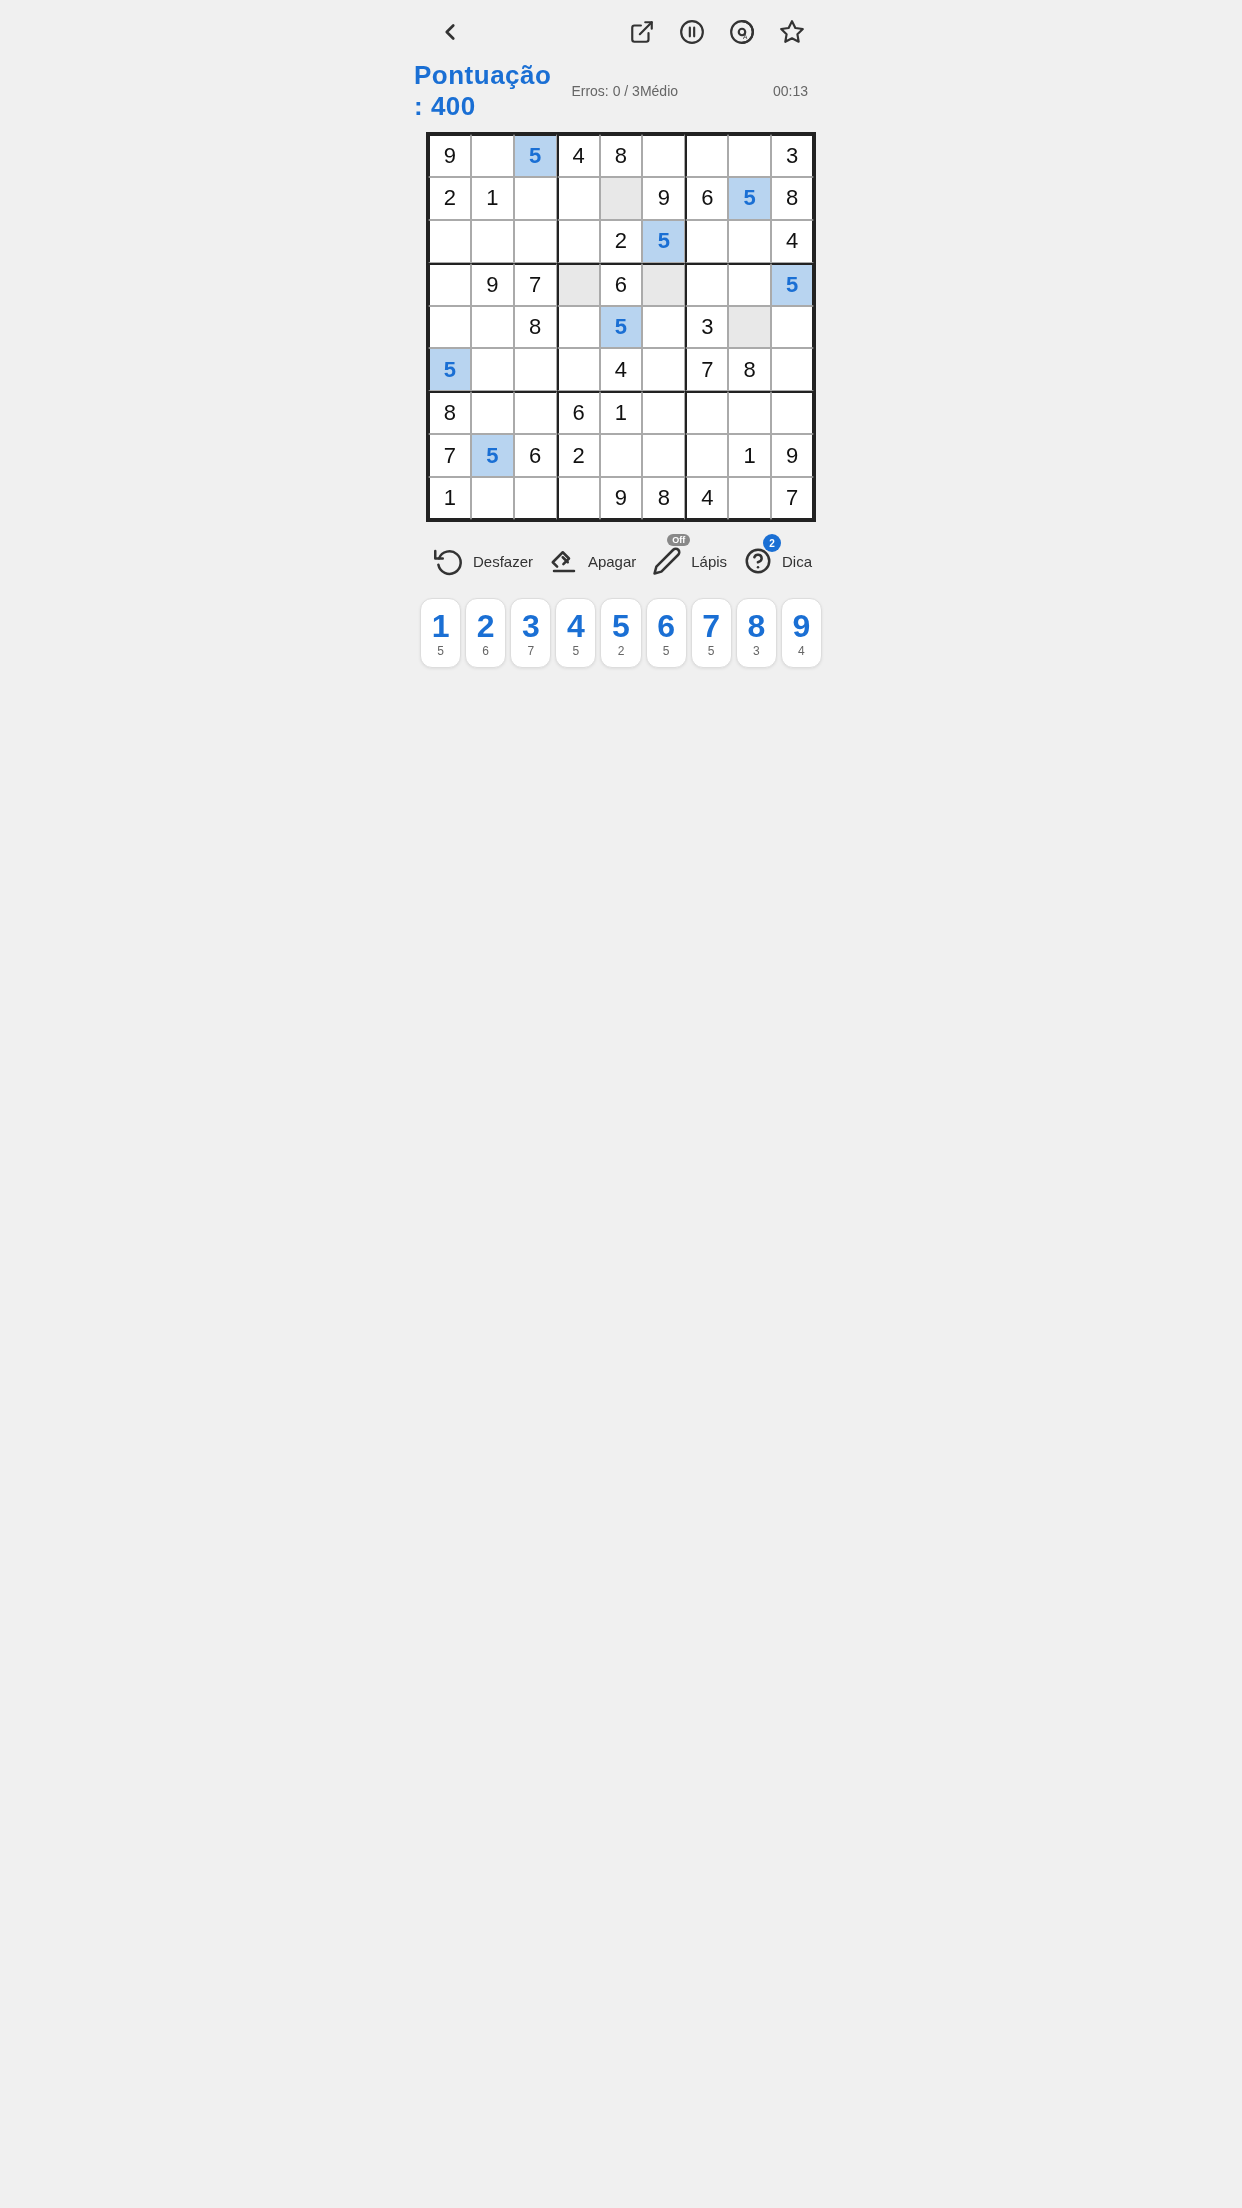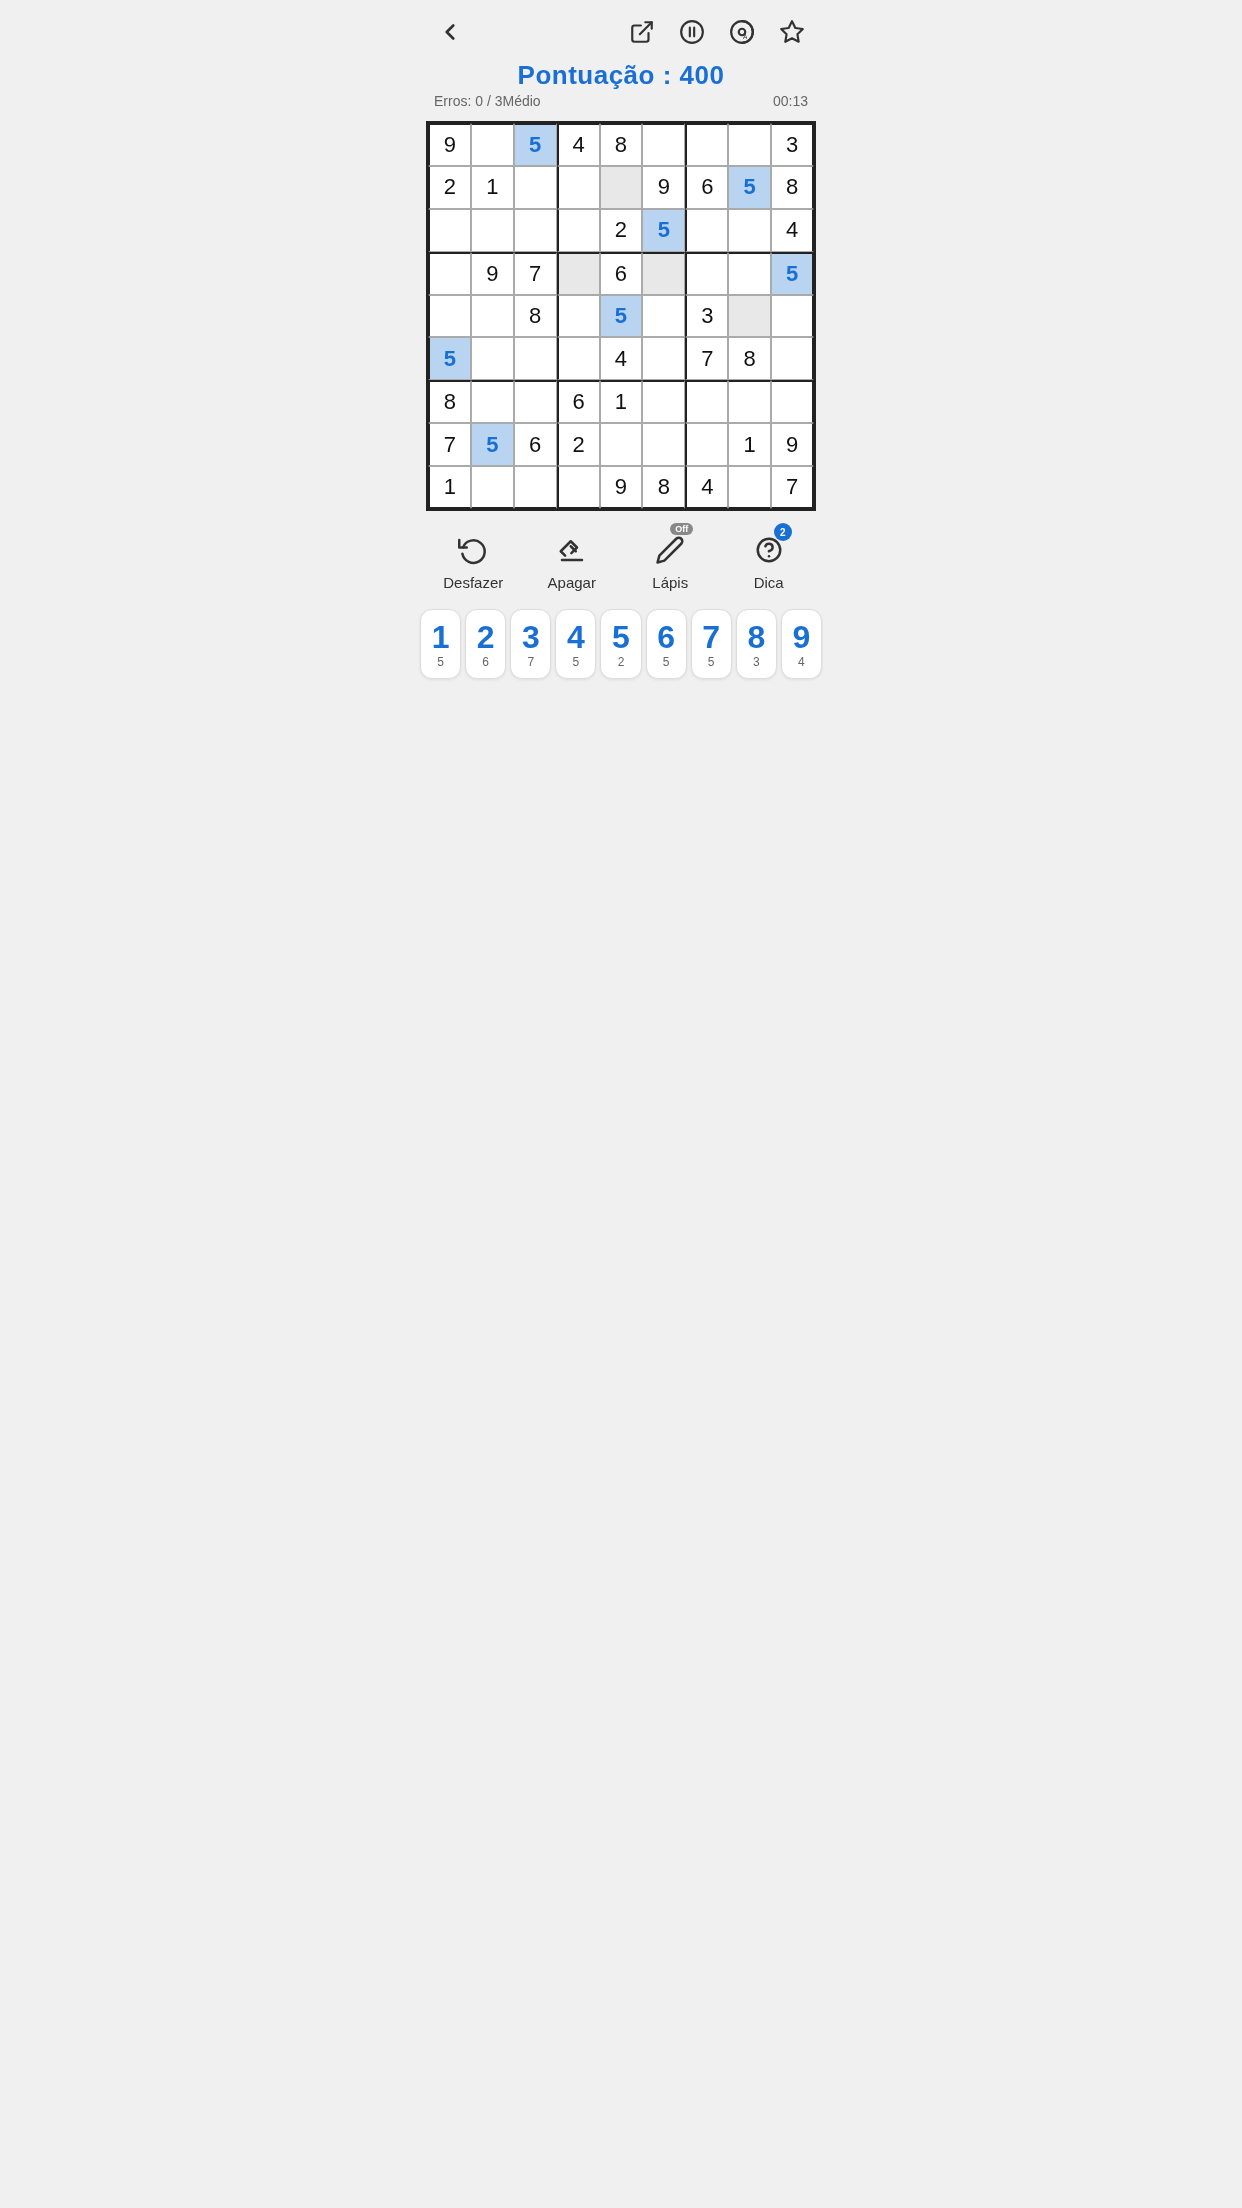--- a/index.html
+++ b/index.html
@@ -30,21 +30,21 @@
       display: flex; align-items: center; justify-content: center;
       cursor: pointer;
       color: #333;
     }
     .icon-btn svg { width: 26px; height: 26px; }
 
     
     .score-area {
       width: 100%;
       display: flex;
-      flex-direction: column;
+      flex-direction: row;
       align-items: center;
       padding: 4px 0 2px 0;
     }
     .score-title {
       color: #1a6fd4;
       font-size: 26px;
       font-weight: 600;
       letter-spacing: 0.5px;
     }
     .score-meta {
@@ -98,21 +98,21 @@
     .toolbar {
       width: 100%;
       display: flex;
       justify-content: space-around;
       align-items: center;
       padding: 20px 10px 8px 10px;
       background: #f0f0f0;
     }
     .tool-btn {
       display: flex;
-      flex-direction: column;
+      flex-direction: row;
       align-items: center;
       gap: 5px;
       cursor: pointer;
       position: relative;
       min-width: 60px;
     }
     .tool-icon {
       width: 38px; height: 38px;
       display: flex; align-items: center; justify-content: center;
       font-size: 24px;

